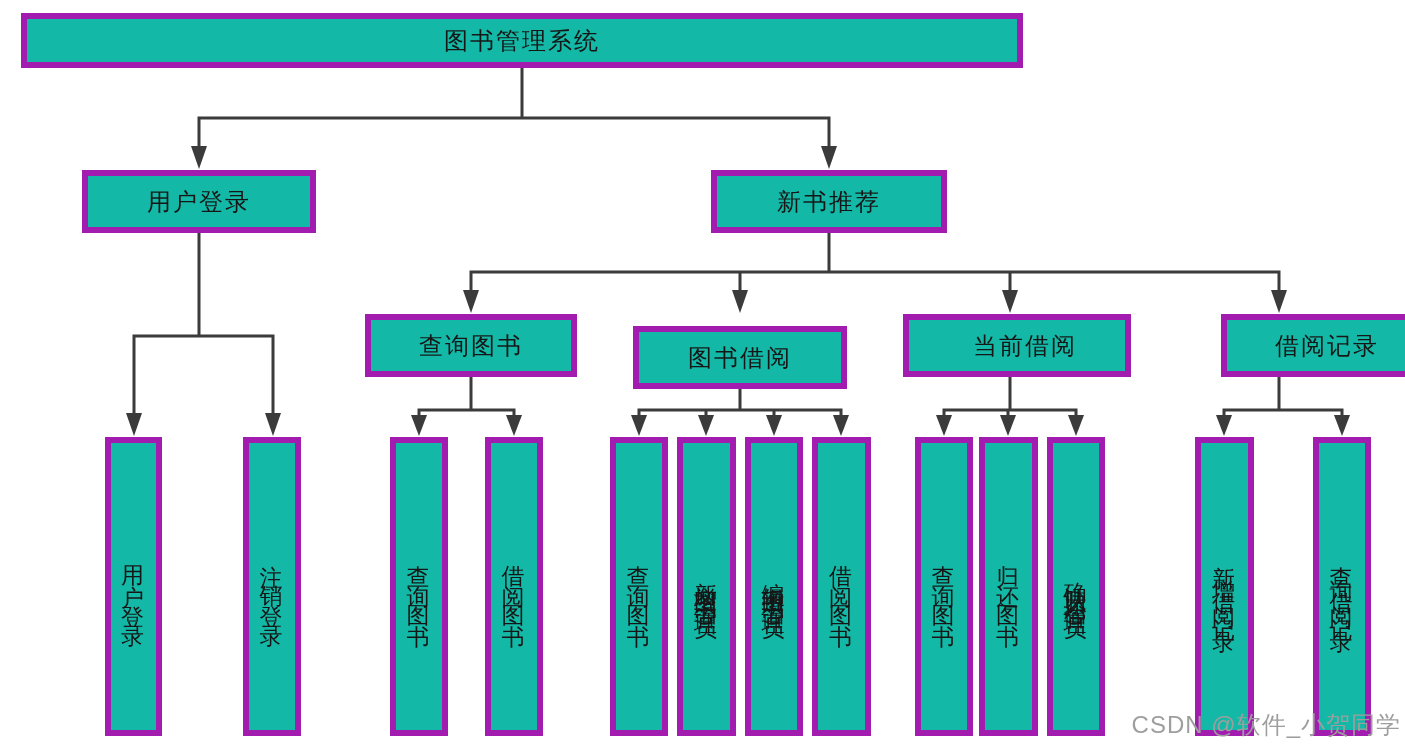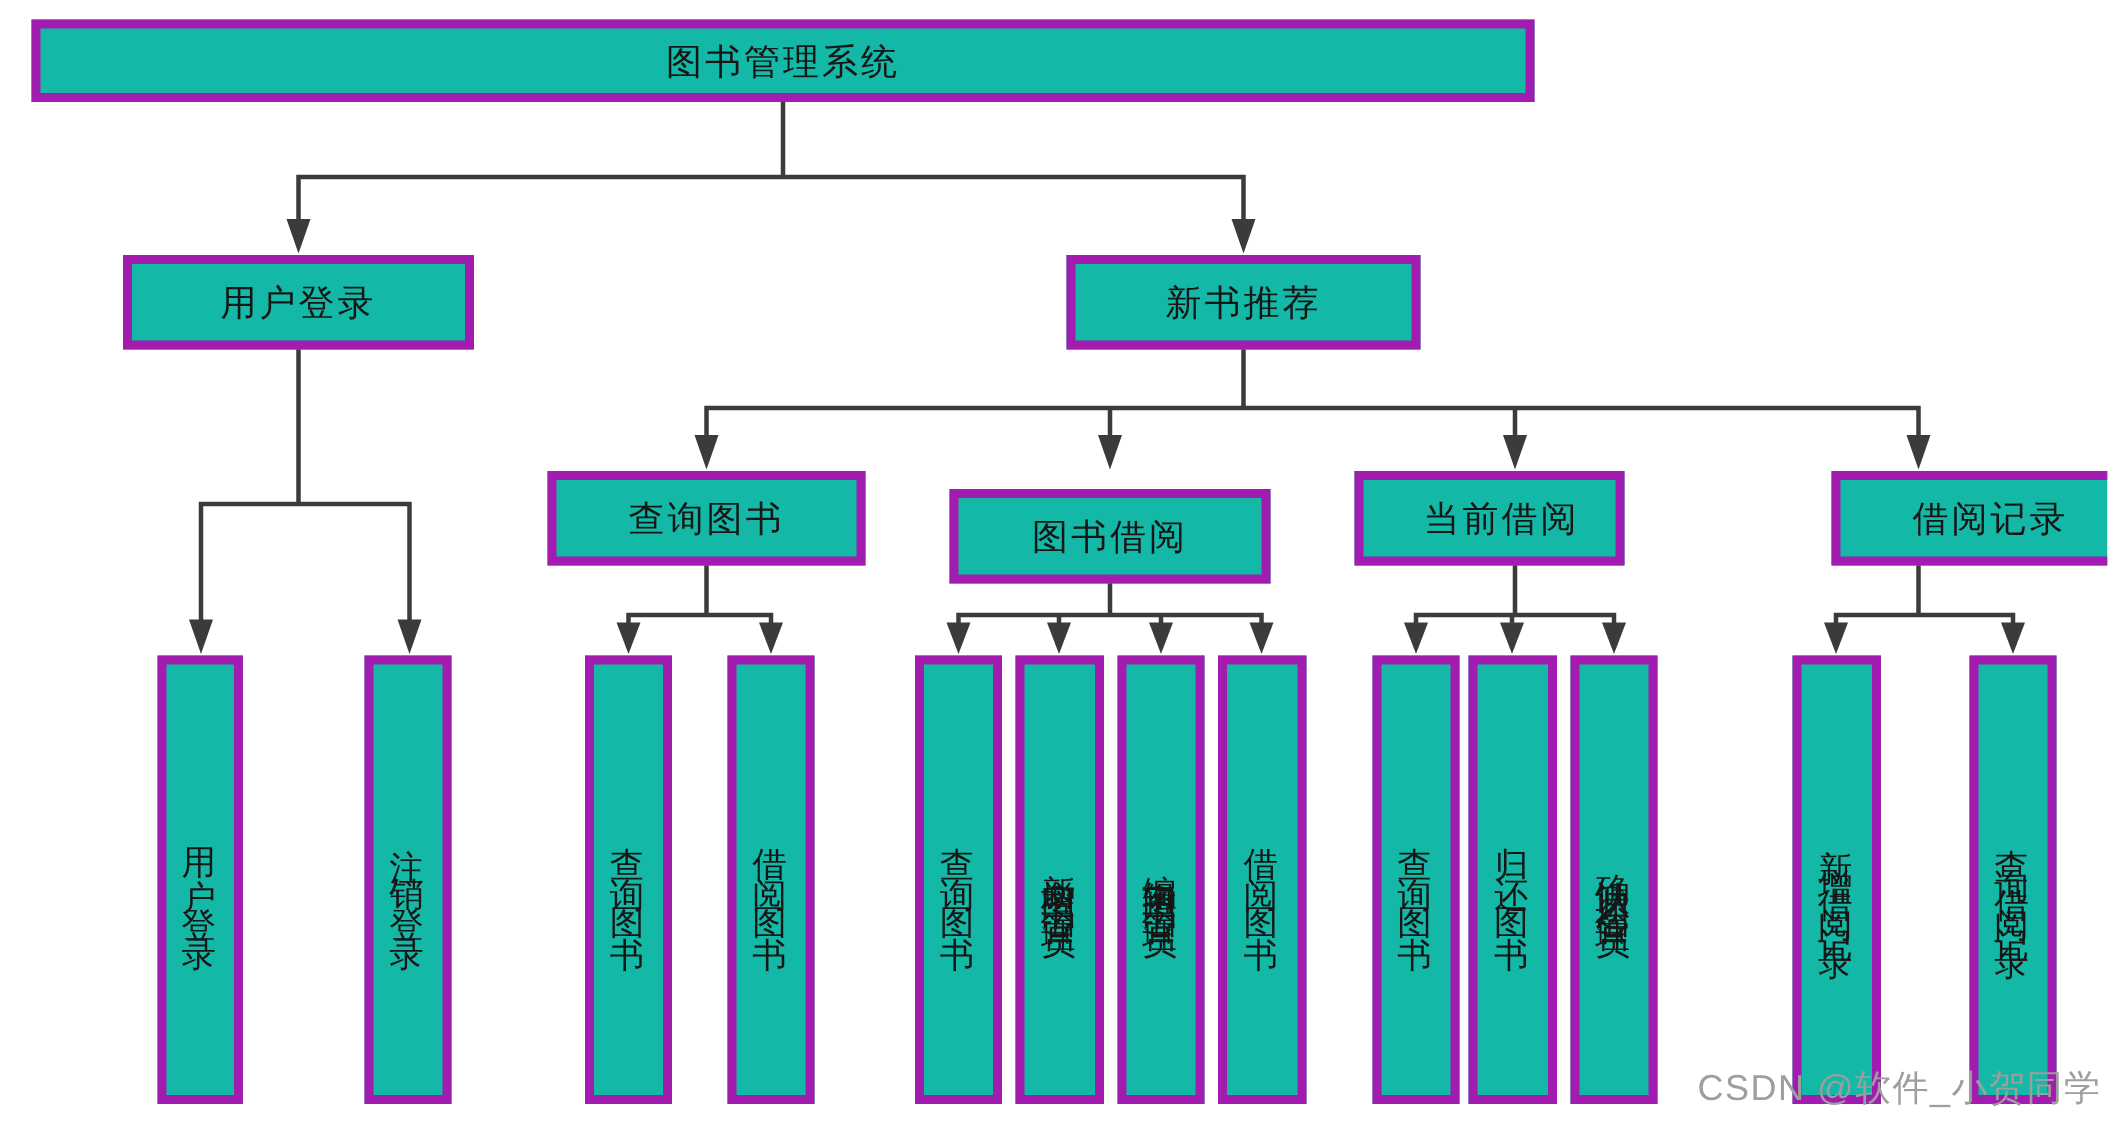--- a/index.html
+++ b/index.html
@@ -59,21 +59,21 @@
       <polygon points="1334,415 1350,415 1342,436" fill="#3b3b3b"></polygon>
     </svg>
 
   <div class="box" style="left:21px;top:13px;width:1002px;height:55px;">图书管理系统</div>
 
   <div class="box" style="left:82px;top:170px;width:234px;height:63px;">用户登录</div>
   <div class="box" style="left:711px;top:170px;width:236px;height:63px;">新书推荐</div>
 
   <div class="box" style="left:365px;top:314px;width:212px;height:63px;">查询图书</div>
   <div class="box" style="left:633px;top:314px;width:214px;height:63px;margin-top:12px;">图书借阅</div>
-  <div class="box" style="left:903px;top:314px;width:180px;height:63px;padding-left:16px;">当前借阅</div>
+  <div class="box" style="left:903px;top:314px;width:228px;height:63px;padding-left:16px;">当前借阅</div>
   <div class="box" style="left:1173px;top:314px;width:212px;height:63px;margin-left:48px;">借阅记录</div>
 
   <div class="box vbox ls-lg" style="left:105px;top:437px;width:57px;height:299px;">用户登录</div>
   <div class="box vbox ls-lg" style="left:243px;top:437px;width:58px;height:299px;">注销登录</div>
 
   <div class="box vbox ls-lg" style="left:390px;top:437px;width:58px;height:299px;">查询图书</div>
   <div class="box vbox ls-lg" style="left:485px;top:437px;width:58px;height:299px;">借阅图书</div>
 
   <div class="box vbox ls-lg" style="left:610px;top:437px;width:58px;height:299px;">查询图书</div>
   <div class="box vbox ls-sm" style="left:677px;top:437px;width:59px;height:299px;">新增图书（管理员）</div>

